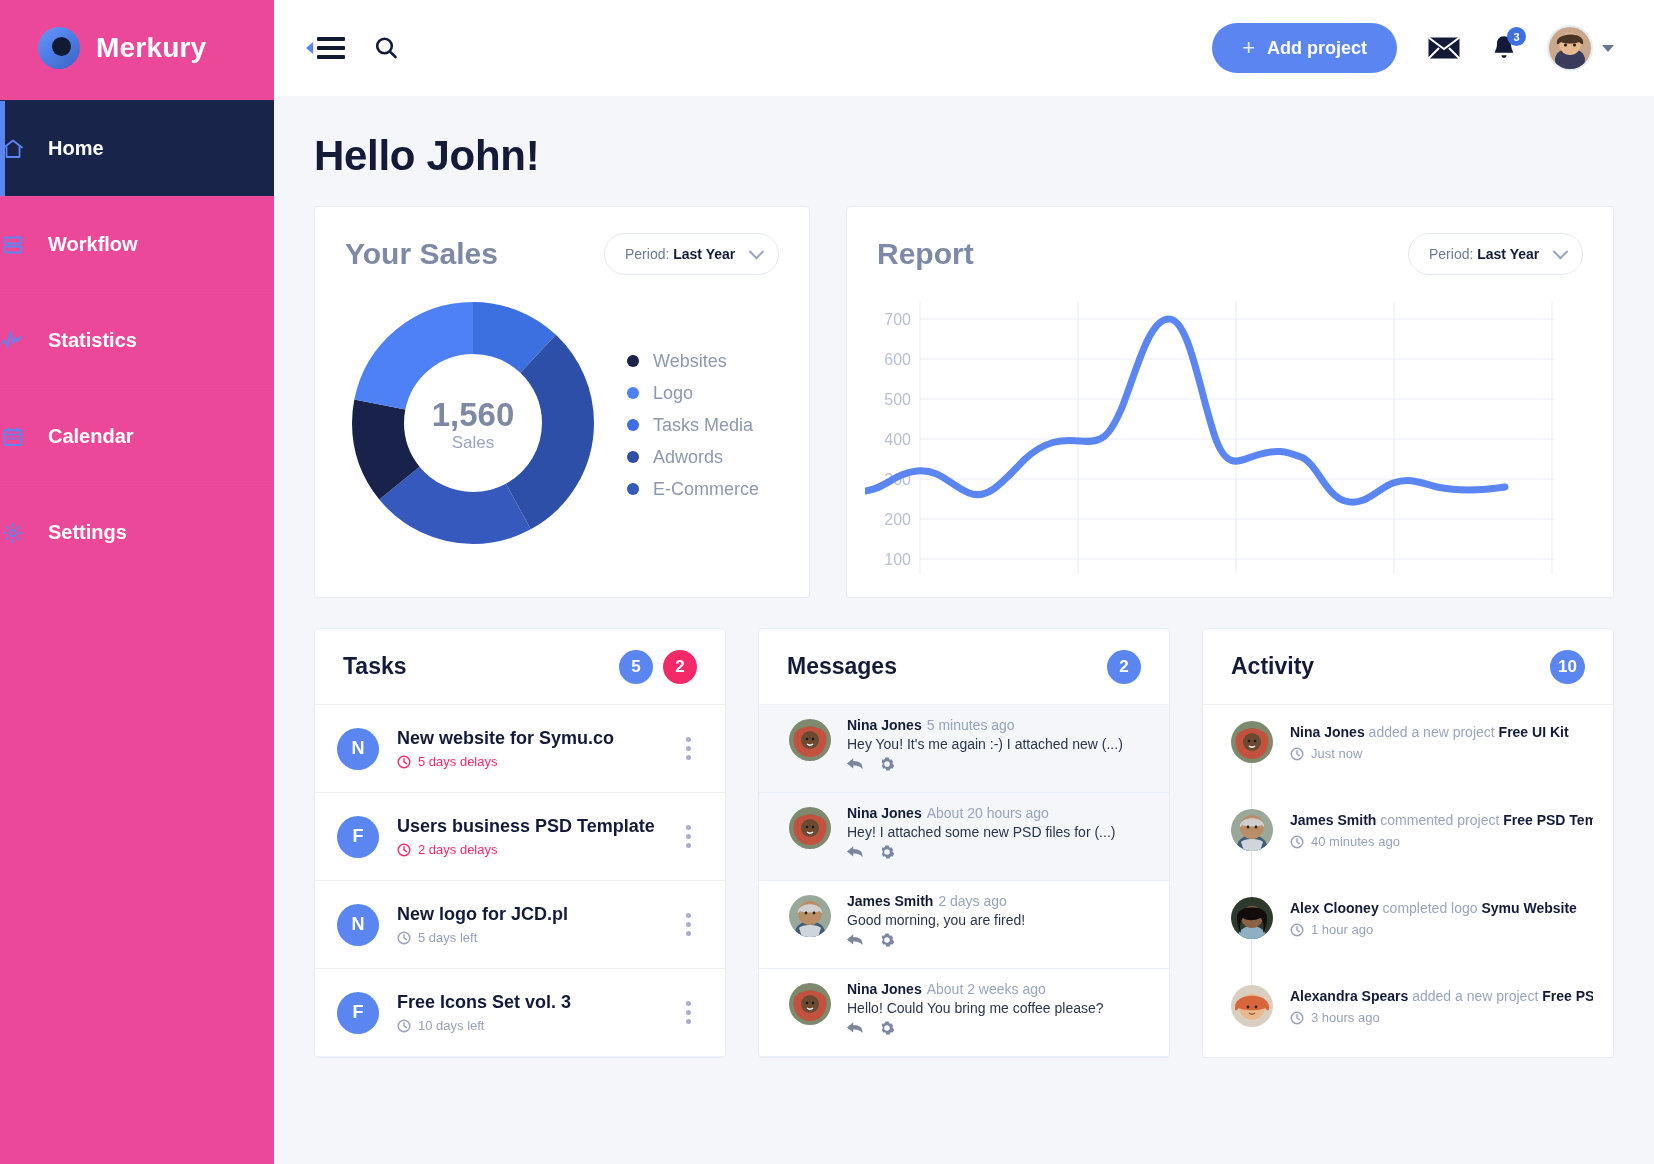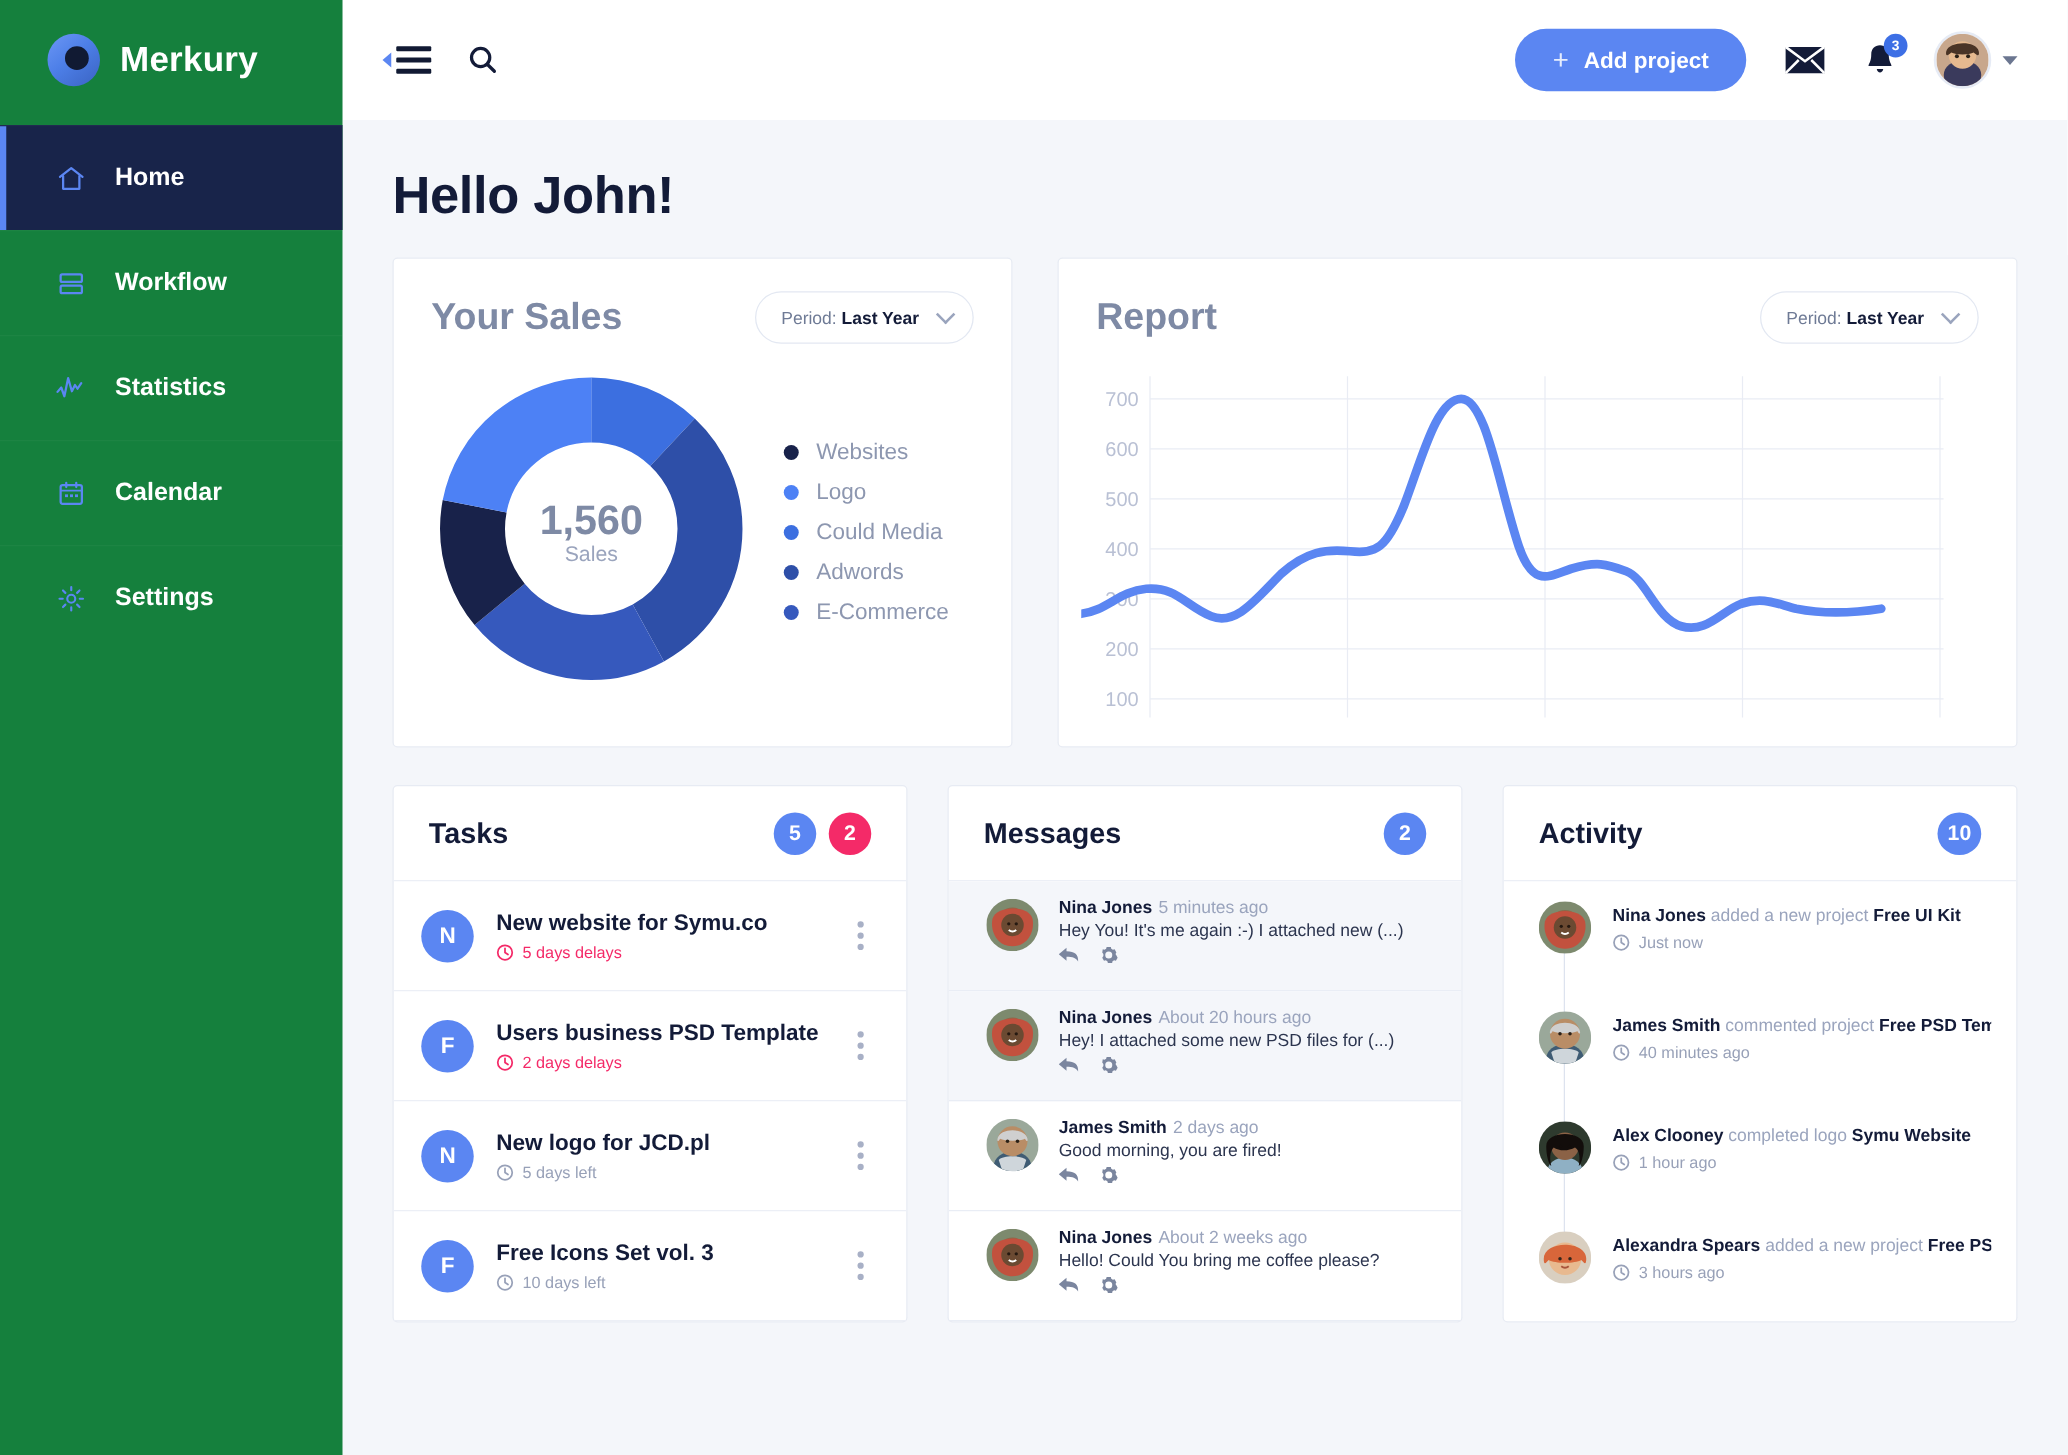--- a/index.html
+++ b/index.html
@@ -7,38 +7,38 @@
     width: 1654px; height: 1164px;
     font-family: "Liberation Sans", sans-serif;
     background: #ffffff;
     overflow: hidden;
   }
   .app { display: flex; width: 1654px; height: 1164px; background: #f4f6fa; }
 
   
   .sidebar {
     width: 274px; flex: 0 0 274px; height: 1164px;
-    background: #15803d; position: relative;
+    background: #ec4899; position: relative;
   }
   .brand { height: 96px; display: flex; align-items: center; padding-left: 38px; gap: 16px; }
   .brand-logo {
     width: 42px; height: 42px; border-radius: 50%;
     background: linear-gradient(140deg, #6c97f5 0%, #4d7fe8 45%, #3a63c2 100%);
     position: relative; flex: 0 0 42px;
   }
   .brand-logo::after {
     content: ""; position: absolute; width: 19px; height: 19px; border-radius: 50%;
     background: #111a33; left: 14px; top: 10px;
   }
   .brand-name { color: #fff; font-size: 28px; font-weight: bold; letter-spacing: .2px; }
 
   .nav { margin-top: 4px; }
   .nav-item {
-    height: 84px; display: flex; align-items: center; gap: 22px;
-    padding-left: 44px; position: relative; cursor: pointer;
+    height: 96px; display: flex; align-items: center; gap: 22px;
+    position: relative; cursor: pointer;
     border-top: 1px solid rgba(255,255,255,.035);
   }
   .nav-item .label { color: #ffffff; font-size: 20px; font-weight: bold; }
   .nav-item.active { background: #18244a; }
   .nav-item.active::before {
     content: ""; position: absolute; left: 0; top: 0; bottom: 0; width: 5px; background: #5b86f2;
   }
   .nav-icon { width: 26px; height: 26px; flex: 0 0 26px; display: flex; align-items: center; justify-content: center; }
   .nav-icon svg { display: block; }
 
@@ -335,21 +335,21 @@
               <div class="legend-item">
                 <span class="legend-dot" style="background:#18224a"></span>
                 <span class="legend-label">Websites</span>
               </div>
               <div class="legend-item">
                 <span class="legend-dot" style="background:#4d81f5"></span>
                 <span class="legend-label">Logo</span>
               </div>
               <div class="legend-item">
                 <span class="legend-dot" style="background:#3c6fe0"></span>
-                <span class="legend-label">Could Media</span>
+                <span class="legend-label">Tasks Media</span>
               </div>
               <div class="legend-item">
                 <span class="legend-dot" style="background:#2e4fa8"></span>
                 <span class="legend-label">Adwords</span>
               </div>
               <div class="legend-item">
                 <span class="legend-dot" style="background:#3659bd"></span>
                 <span class="legend-label">E-Commerce</span>
               </div>
             </div>

